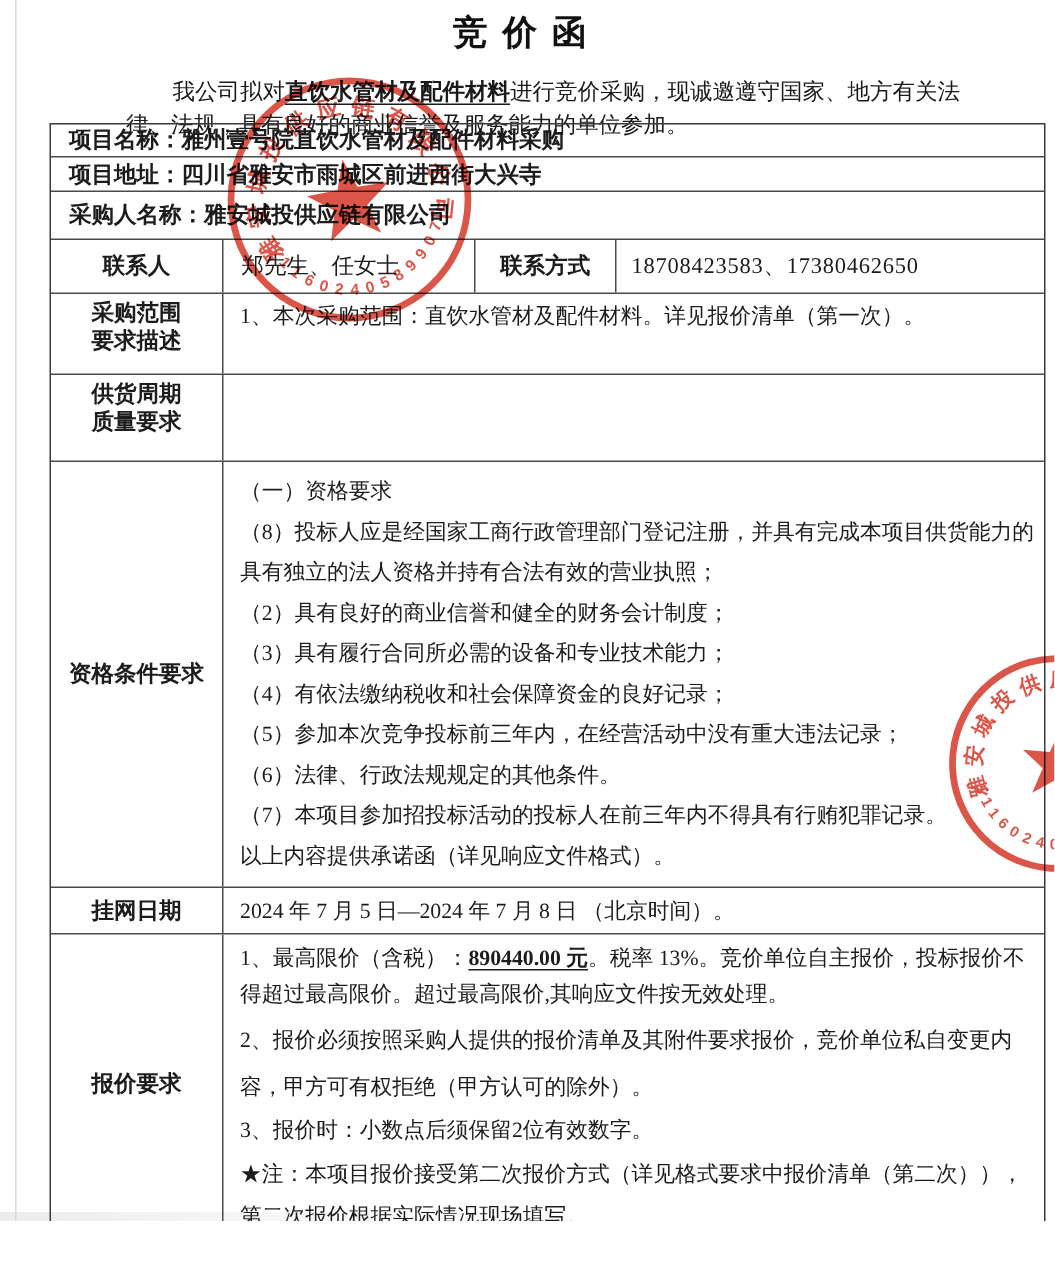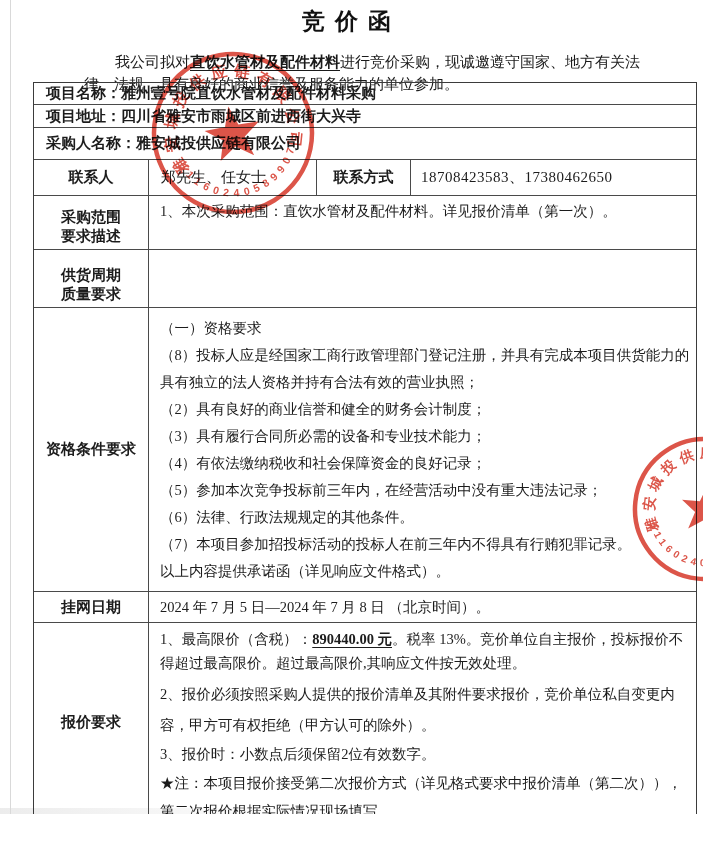--- a/index.html
+++ b/index.html
@@ -31,21 +31,21 @@
     font-size:14.5px;
   }
   .t-row{display:flex;flex-direction:row;border-bottom:1px solid #4a4a4a;box-sizing:border-box;}
   .t-row:last-child{border-bottom:none;}
   .cell{box-sizing:border-box;}
   .label-cell{
     width:115px;flex:0 0 115px;border-right:1px solid #4a4a4a;
     display:flex;align-items:center;justify-content:center;
     font-weight:bold;font-size:15px;text-align:center;
   }
-  .label-2line{flex-direction:column;justify-content:flex-end;padding:3px 0;}
+  .label-2line{flex-direction:column;justify-content:flex-start;padding:3px 0;}
   .content-cell{flex:1;padding-left:11px;padding-right:6px;display:flex;flex-direction:column;justify-content:center;}
   .content-top{justify-content:flex-start;}
   .fullrow-cell{flex:1;display:flex;align-items:center;padding-left:12px;font-weight:bold;font-size:15px;}
   .contact-val{flex:0 0 168px;border-right:1px solid #4a4a4a;display:flex;align-items:center;padding-left:12px;font-size:15px;}
   .contact-method-label{
     flex:0 0 94px;border-right:1px solid #4a4a4a;display:flex;align-items:center;justify-content:center;
     font-weight:bold;font-size:15px;
   }
   .contact-method-val{flex:1;display:flex;align-items:center;padding-left:10px;font-size:15px;letter-spacing:.5px;}
   .qual-content{padding-top:7px;}

